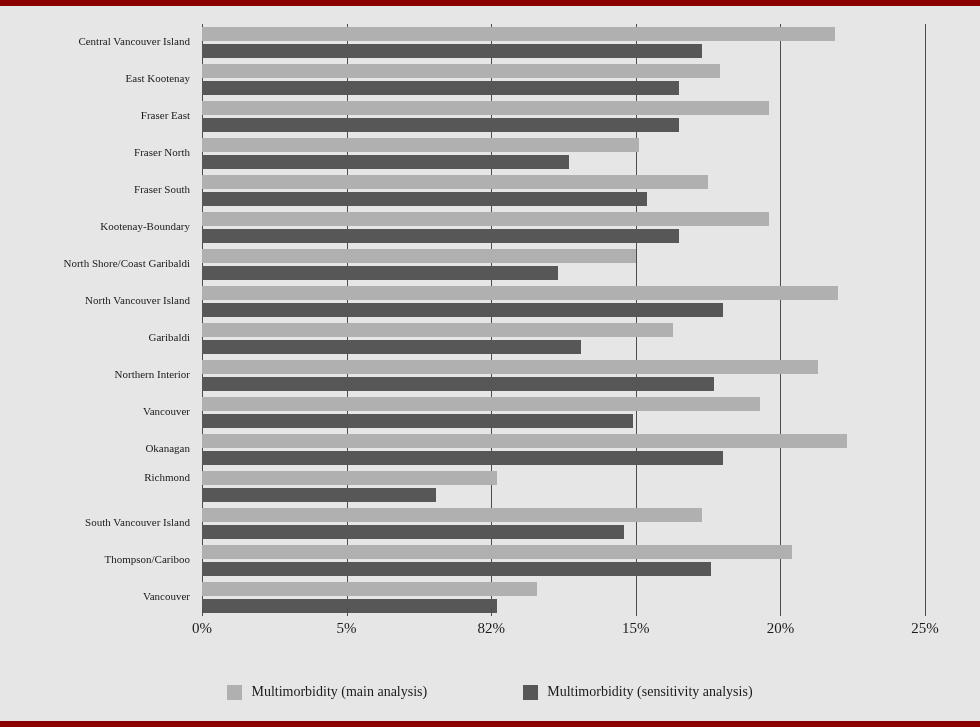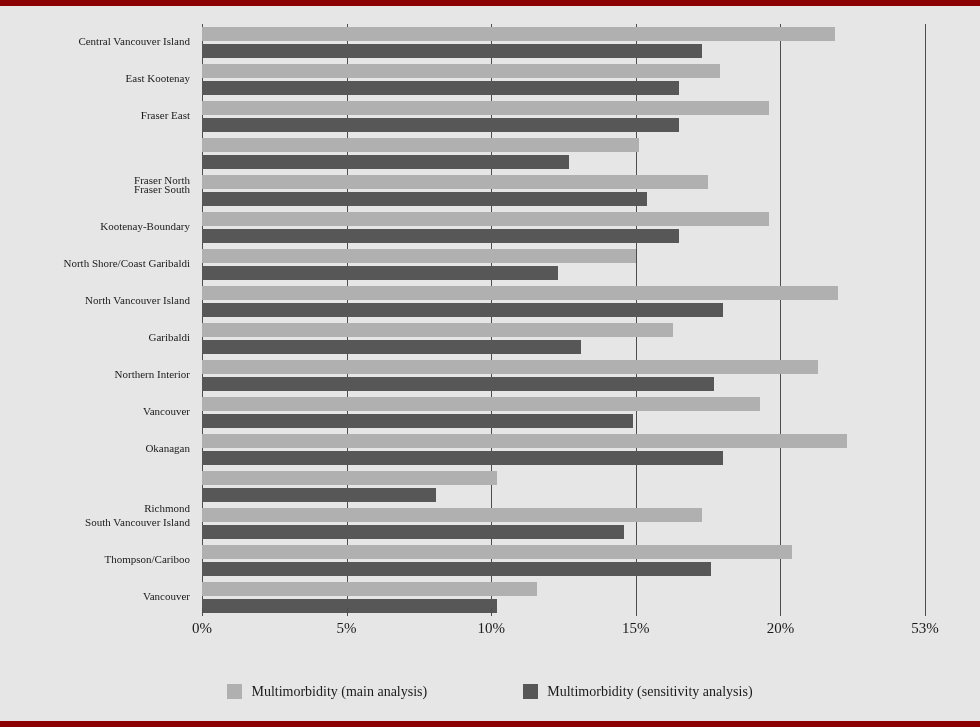--- a/index.html
+++ b/index.html
@@ -104,20 +104,21 @@
     position: absolute;
     left: 0;
     right: 0;
     top: 678px;
     display: flex;
     justify-content: center;
     gap: 96px;
   }
   .legend-item {
     display: flex;
+    align-items: center;
     gap: 9px;
   }
   .legend-swatch {
     width: 15px;
     height: 15px;
     display: inline-block;
   }
   .legend-label {
     font-size: 14px;
     color: #1a1a1a;
@@ -126,30 +127,30 @@
 </style>
 </head>
 <body>
 
 <div id="figure">
 
   <div id="cat-labels">
       <div class="cat-label" style="top: 11.5px;">Central Vancouver Island</div>
       <div class="cat-label" style="top: 48.5px;">East Kootenay</div>
       <div class="cat-label" style="top: 85.5px;">Fraser East</div>
-      <div class="cat-label" style="top: 122.5px; margin-top: 28px;">Fraser North</div>
+      <div class="cat-label" style="top: 122.5px;">Fraser North</div>
       <div class="cat-label" style="top: 159.5px;">Fraser South</div>
       <div class="cat-label" style="top: 196.5px;">Kootenay-Boundary</div>
       <div class="cat-label" style="top: 233.5px;">North Shore/Coast Garibaldi</div>
       <div class="cat-label" style="top: 270.5px;">North Vancouver Island</div>
       <div class="cat-label" style="top: 307.5px;">Garibaldi</div>
       <div class="cat-label" style="top: 344.5px;">Northern Interior</div>
       <div class="cat-label" style="top: 381.5px;">Vancouver</div>
       <div class="cat-label" style="top: 418.5px;">Okanagan</div>
-      <div class="cat-label" style="top: 479px;">Richmond</div>
+      <div class="cat-label" style="top: 448px;">Richmond</div>
       <div class="cat-label" style="top: 492.5px;">South Vancouver Island</div>
       <div class="cat-label" style="top: 529.5px;">Thompson/Cariboo</div>
       <div class="cat-label" style="top: 566.5px;">Vancouver</div>
     </div>
 
   <div id="plot">
     <div id="gridlines">
         <div class="gridline axis0" style="left: 0px;"></div>
         <div class="gridline" style="left: 144.6px;"></div>
         <div class="gridline" style="left: 289.2px;"></div>
@@ -224,27 +225,27 @@
         </div>
       </div>
   </div>
 
   <div id="x-axis">
       <div class="xtick-mark" style="left: 0px;"></div>
       <div class="xtick-label" style="left: 0px;">0%</div>
       <div class="xtick-mark" style="left: 144.6px;"></div>
       <div class="xtick-label" style="left: 144.6px;">5%</div>
       <div class="xtick-mark" style="left: 289.2px;"></div>
-      <div class="xtick-label" style="left: 289.2px;">10%</div>
+      <div class="xtick-label" style="left: 289.2px;">82%</div>
       <div class="xtick-mark" style="left: 433.8px;"></div>
       <div class="xtick-label" style="left: 433.8px;">15%</div>
       <div class="xtick-mark" style="left: 578.4px;"></div>
       <div class="xtick-label" style="left: 578.4px;">20%</div>
       <div class="xtick-mark" style="left: 723px;"></div>
-      <div class="xtick-label" style="left: 723px;">53%</div>
+      <div class="xtick-label" style="left: 723px;">25%</div>
     </div>
 
   <div id="legend">
       <div class="legend-item">
         <span class="legend-swatch" style="background: rgb(176, 176, 176);"></span>
         <span class="legend-label">Multimorbidity (main analysis)</span>
       </div>
       <div class="legend-item">
         <span class="legend-swatch" style="background: rgb(87, 87, 87);"></span>
         <span class="legend-label">Multimorbidity (sensitivity analysis)</span>

